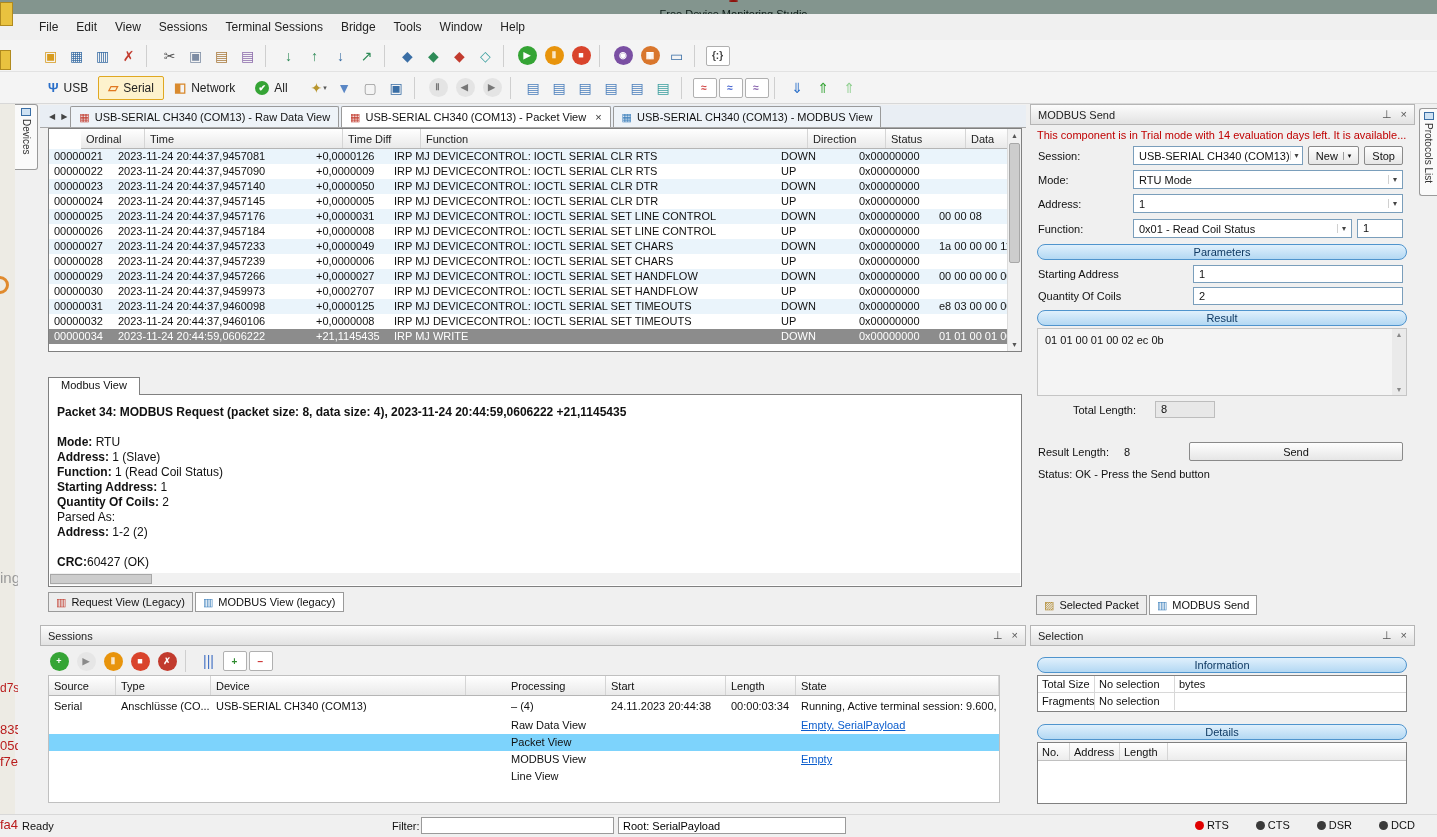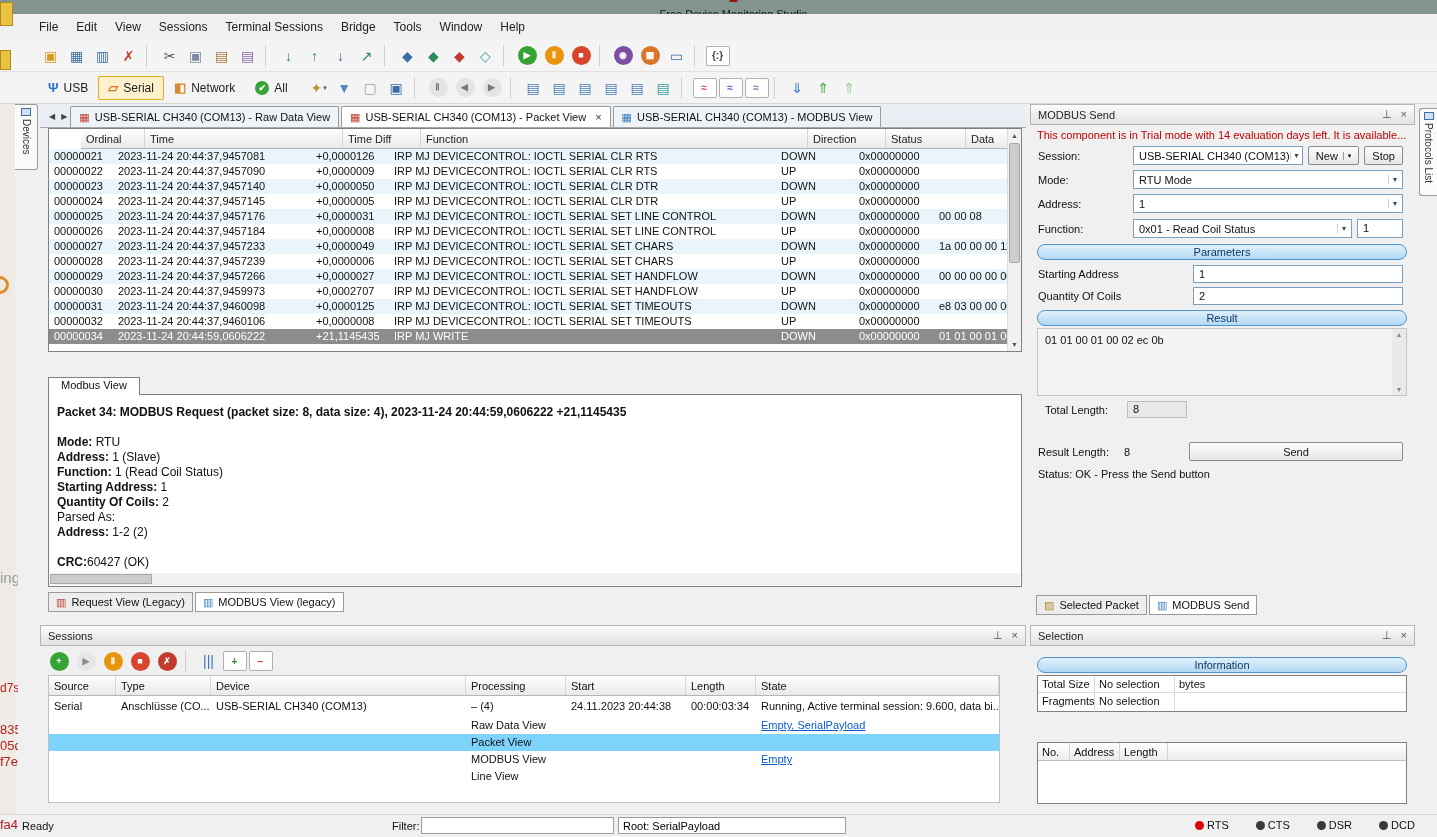--- a/index.html
+++ b/index.html
@@ -111,21 +111,21 @@
     display:flex;align-items:center;padding:0 7px;font-size:11px;color:#222;}
   .ph-icons{margin-left:auto;display:flex;gap:9px;color:#555;}
   .ph-icons span{font-size:11px;}
 
   .sessions{left:40px;top:625px;width:986px;height:186px;}
   .sess-toolbar{position:absolute;left:6px;top:24px;height:24px;display:flex;align-items:center;}
   .sess-table{position:absolute;left:8px;top:50px;width:952px;height:128px;background:#fff;border:1px solid #c0c0c0;}
   .st-head{display:flex;height:20px;background:linear-gradient(#ffffff,#e9e9e9);border-bottom:1px solid #b5b5b5;}
   .st-head .sc{border-right:1px solid #d5d5d5;display:flex;align-items:center;}
   .sc{padding:0 5px;white-space:nowrap;overflow:hidden;}
-  .s-src{width:67px;} .s-type{width:95px;} .s-dev{width:255px;} .s-proc{width:100px;}
+  .s-src{width:67px;} .s-type{width:95px;} .s-dev{width:255px;} .s-proc{width:100px;margin-left:40px;}
   .s-start{width:120px;} .s-len{width:70px;} .s-state{flex:1;}
   .st-main{display:flex;height:21px;line-height:21px;font-size:11px;}
   .st-sub{display:flex;height:17px;line-height:17px;font-size:11px;}
   .st-sub.selected{background:#7dd3fc;}
   .st-sub.link .s-state{color:#0b5dcd;text-decoration:underline;}
 
   
   .msend{left:1030px;top:104px;width:385px;height:518px;}
   .trial{position:absolute;left:7px;top:25px;right:3px;color:#c00000;font-size:11px;white-space:nowrap;overflow:hidden;}
   .fr{position:absolute;left:8px;right:12px;display:flex;align-items:center;gap:5px;height:19px;font-size:11px;}
@@ -141,21 +141,21 @@
   .pill{position:absolute;left:7px;right:8px;height:16px;border:1px solid #4f94cd;border-radius:9px;
     background:linear-gradient(#e0f0fc,#b3d8f3);text-align:center;font-size:11px;line-height:14px;color:#0f3a63;}
   .p-params{top:140px;} .p-result{top:206px;}
   .r-p1{top:160px;} .r-p2{top:182px;}
   .plab{width:150px;}
   .pinp{flex:1;height:18px;border:1px solid #7a9ebb;background:#fff;padding:0 5px;line-height:16px;}
   .resultbox{position:absolute;left:7px;right:8px;top:224px;height:68px;background:#f4f4f4;
     border:1px solid #c5c5c5;padding:5px 20px 0 7px;font-size:11px;}
   .rscroll{position:absolute;right:0;top:0;bottom:0;width:14px;background:#eaeaea;display:flex;
     flex-direction:column;justify-content:space-between;align-items:center;font-size:7px;color:#888;padding:2px 0;}
-  .r-total{top:296px;} .r-total span{margin-left:7px;}
+  .r-total{top:296px;margin-left:28px;} .r-total span{margin-left:7px;}
   .tlinp{width:60px;height:17px;background:#e8e8e8;border:1px solid #bdbdbd;padding:0 5px;line-height:15px;margin-left:14px;}
   .r-send{top:338px;}
   .rlval{margin-left:10px;}
   .sendbtn{margin-left:auto;width:214px;}
   .sstatus{position:absolute;left:8px;top:364px;font-size:11px;}
   .rtabs{position:absolute;left:6px;top:491px;display:flex;}
 
   
   .selection{left:1030px;top:625px;width:385px;height:186px;}
   .p-info{top:32px;} .p-details{top:99px;}
@@ -956,20 +956,21 @@
         <div class="ic1">No selection</div>
         <div class="ic2">bytes</div>
       </div>
 
       <div class="irow">
         <div class="ic0">Fragments</div>
         <div class="ic1">No selection</div>
         <div class="ic2"></div>
       </div>
     </div>
+  <div class="pill p-details">Details</div>
   <div class="detailsbox">
     <div class="dhead">
       <div class="dc0">No.</div>
       <div class="dc1">Address</div>
       <div class="dc2">Length</div>
     </div>
   </div>
 </div>
 
 <div class="statusbar">

